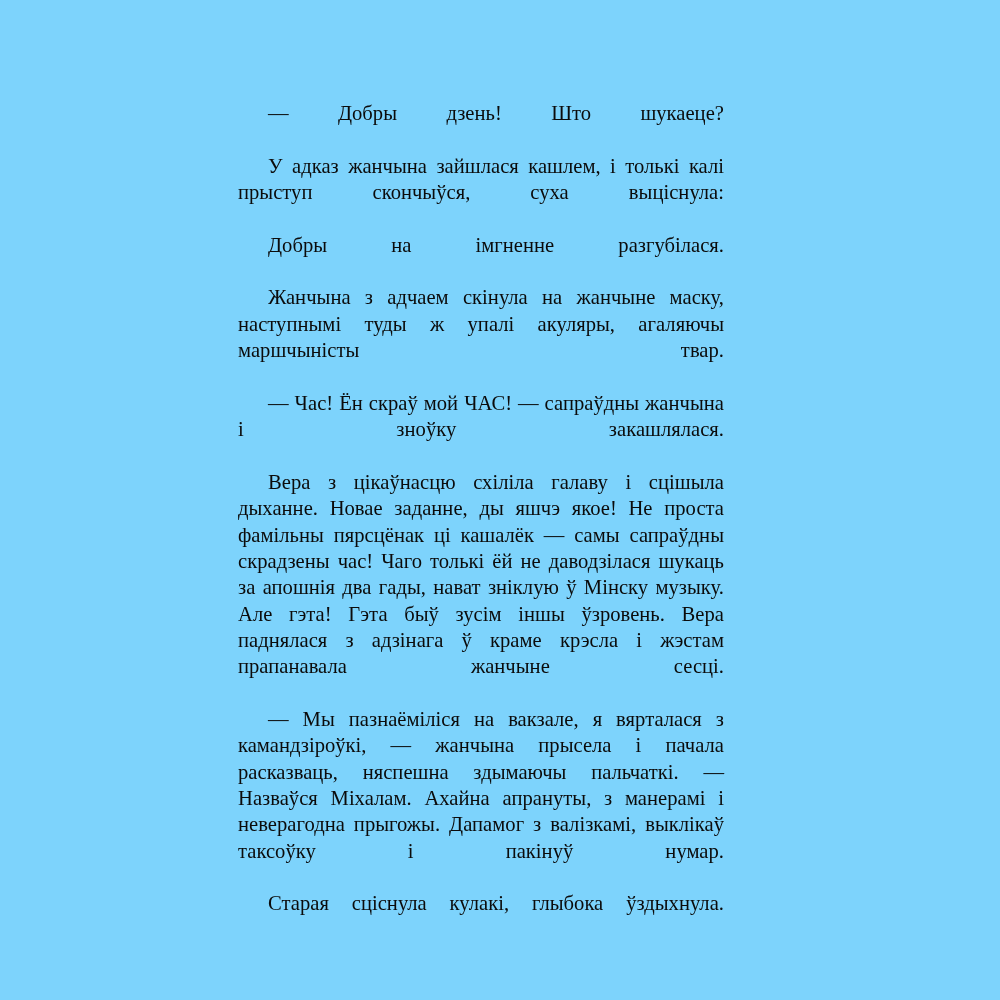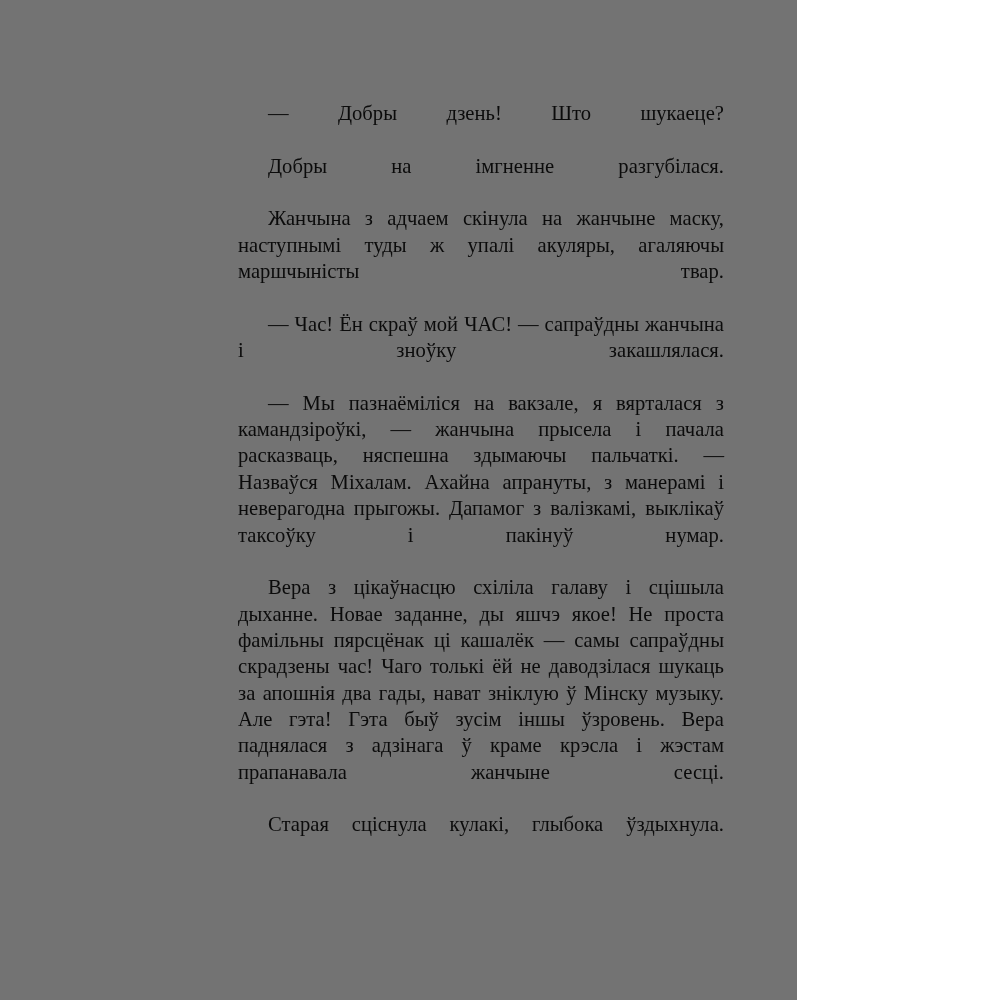--- a/index.html
+++ b/index.html
@@ -11,23 +11,23 @@
     height: 1000px;
     background: #ffffff;
     font-family: "Liberation Serif", "DejaVu Serif", serif;
     overflow: hidden;
     position: relative;
   }
 
   #page {
     position: absolute;
     left: 0; top: 0;
-    width: 797px;
+    width: 1000px;
     height: 1000px;
-    background: #737373;
+    background: #7dd3fc;
   }
 
   
   #text-column {
     position: absolute;
     left: 238px;
     top: 100px;
     width: 486px;
   }
 
@@ -58,25 +58,26 @@
     height: 1000px;
   }
 </style>
 </head>
 <body>
 
 <div id="page">
 
   <div id="text-column">
       <p>— Добры дзень! Што шукаеце?</p>
+      <p>У адказ жанчына зайшлася кашлем, і толькі калі прыступ скончыўся, суха выціснула:</p>
       <p>Добры на імгненне разгубілася.</p>
       <p>Жанчына з адчаем скінула на жанчыне маску, наступнымі туды ж упалі акуляры, агаляючы маршчыністы твар.</p>
       <p>— Час! Ён скраў мой ЧАС! — сапраўдны жанчына і зноўку закашлялася.</p>
+      <p>Вера з цікаўнасцю схіліла галаву і сцішыла дыханне. Новае заданне, ды яшчэ якое! Не проста фамільны пярсцёнак ці кашалёк — самы сапраўдны скрадзены час! Чаго толькі ёй не даводзілася шукаць за апошнія два гады, нават знiклую ў Мінску музыку. Але гэта! Гэта быў зусім іншы ўзровень. Вера паднялася з адзінага ў краме крэсла і жэстам прапанавала жанчыне сесці.</p>
       <p>— Мы пазнаёміліся на вакзале, я вярталася з камандзіроўкі, — жанчына прысела і пачала расказваць, няспешна здымаючы пальчаткі. — Назваўся Міхалам. Ахайна апрануты, з манерамі і неверагодна прыгожы. Дапамог з валізкамі, выклікаў таксоўку і пакінуў нумар.</p>
-      <p>Вера з цікаўнасцю схіліла галаву і сцішыла дыханне. Новае заданне, ды яшчэ якое! Не проста фамільны пярсцёнак ці кашалёк — самы сапраўдны скрадзены час! Чаго толькі ёй не даводзілася шукаць за апошнія два гады, нават знiклую ў Мінску музыку. Але гэта! Гэта быў зусім іншы ўзровень. Вера паднялася з адзінага ў краме крэсла і жэстам прапанавала жанчыне сесці.</p>
       <p>Старая сціснула кулакі, глыбока ўздыхнула.</p>
     </div>
 
   <div id="ornament-column">
 
     
     
 
     
     

